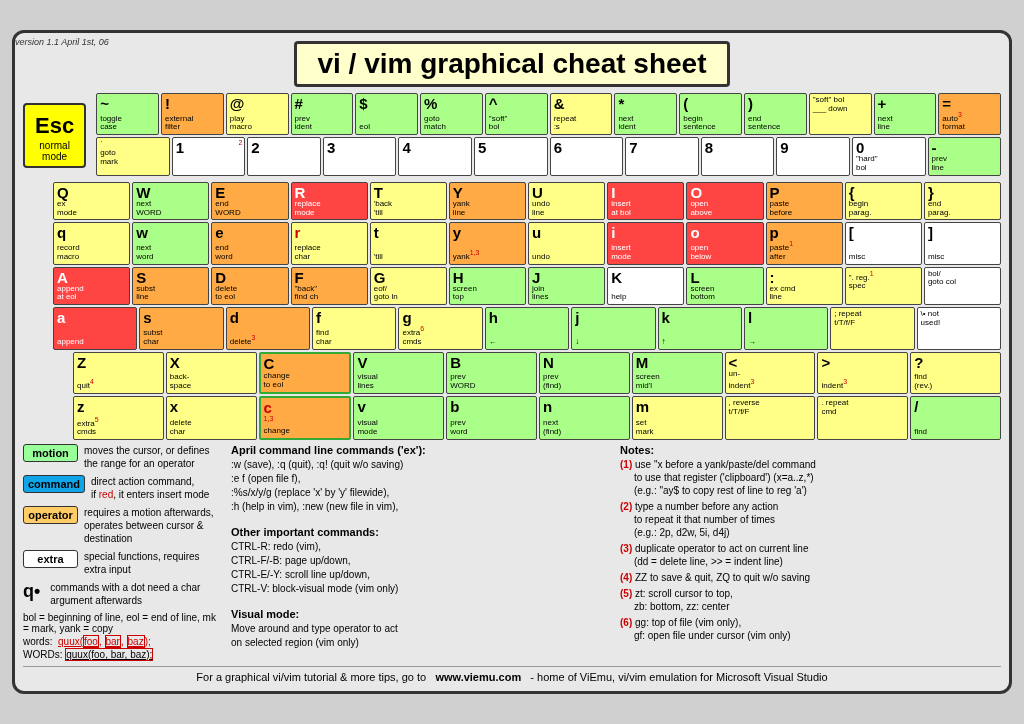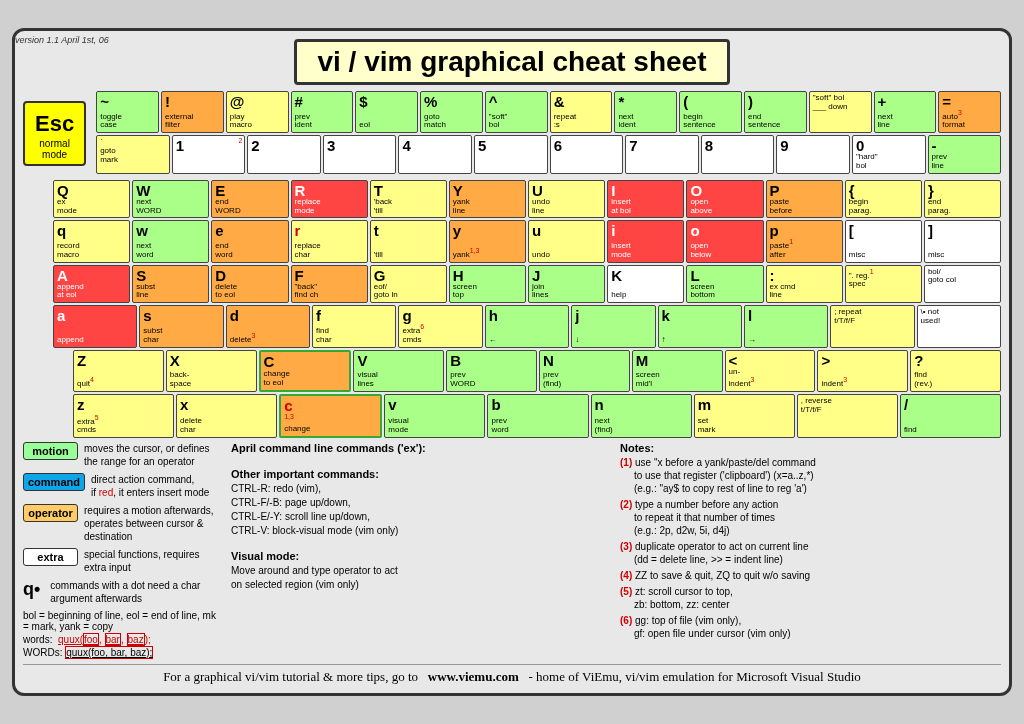--- a/index.html
+++ b/index.html
@@ -146,25 +146,24 @@
       line-height: 1.3;
       margin-bottom: 3px;
     }
     .note-num {
       color: #cc0000;
       font-weight: bold;
     }
 
     .footer {
       text-align: center;
-      font-size: 13px;
+      font-size: 11px;
       margin-top: 6px;
       border-top: 1px solid #999;
       padding-top: 4px;
-      font-family: Liberation Serif, serif;
     }
 
     
     .k-green { background: #aaff88; border: 1.5px solid #333; }
     .k-yellow { background: #ffff88; border: 1.5px solid #333; }
     .k-orange { background: #ffaa44; border: 1.5px solid #333; }
     .k-white { background: #ffffff; border: 1.5px solid #333; }
     .k-red { background: #ff4444; border: 1.5px solid #333; color: white; }
 
     .row0 { display: flex; gap: 2px; margin-bottom: 2px; }
@@ -585,20 +584,23 @@
       <span class="big">n</span>
         <span class="small">next<br>(find)</span>
     </div>
     <div class="cell k-yellow wide1">
       <span class="big">m</span>
         <span class="small">set<br>mark</span>
     </div>
     <div class="cell k-yellow wide1">
       <span class="small">, reverse<br>t/T/f/F</span>
     </div>
+    <div class="cell k-yellow wide1">
+      <span class="small">. repeat<br>cmd</span>
+    </div>
     <div class="cell k-green wide1">
       <span class="big">/</span>
         <span class="small">find</span>
     </div>
   </div>
 
   <div class="bottom-section">
 
     <div class="legend-col">
       <div class="legend-item">
@@ -631,20 +633,26 @@
       <div class="words-line">
         <span>words:&nbsp;&nbsp;</span><span style="color:#cc0000;text-decoration:underline;">quux(</span><span style="color:#cc0000;text-decoration:underline;border:1px solid #c00;">foo</span><span style="color:#cc0000;">, </span><span style="color:#cc0000;text-decoration:underline;border:1px solid #c00;">bar</span><span style="color:#cc0000;">, </span><span style="color:#cc0000;text-decoration:underline;border:1px solid #c00;">baz</span><span style="color:#cc0000;">);</span>
       </div>
       <div class="words-line">
         <span>WORDs:&nbsp;</span><span style="text-decoration:underline;border:1px solid #c00;">quux(foo, bar, baz);</span>
       </div>
     </div>
 
     <div class="commands-col">
       <div class="commands-title">April command line commands ('ex'):</div>
+      <div class="commands-text">
+        :w (save), :q (quit), :q! (quit w/o saving)<br>
+        :e f (open file f),<br>
+        :%s/x/y/g (replace 'x' by 'y' filewide),<br>
+        :h (help in vim), :new (new file in vim),
+      </div>
       <br>
       <div class="commands-title">Other important commands:</div>
       <div class="commands-text">
         CTRL-R: redo (vim),<br>
         CTRL-F/-B: page up/down,<br>
         CTRL-E/-Y: scroll line up/down,<br>
         CTRL-V: block-visual mode (vim only)
       </div>
       <br>
       <div class="commands-title">Visual mode:</div>

